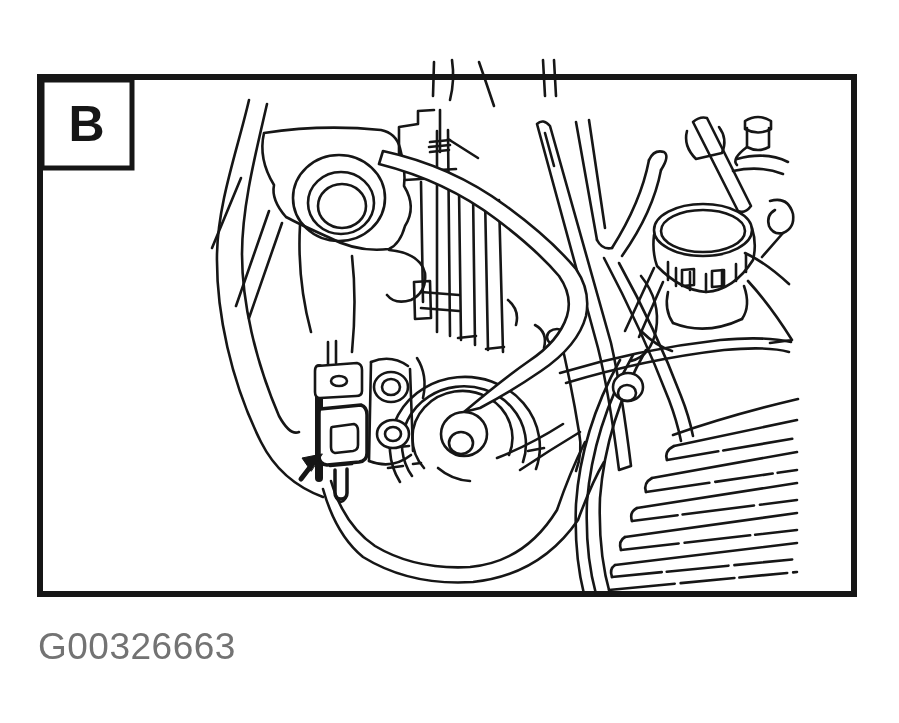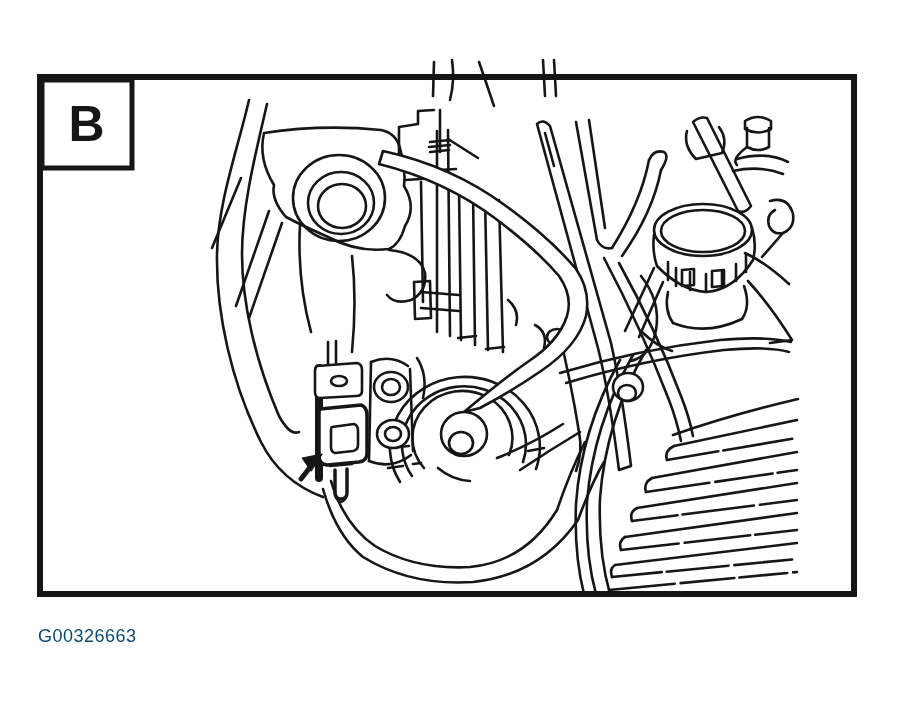--- a/index.html
+++ b/index.html
@@ -5,21 +5,21 @@
   html,body{margin:0;padding:0;background:#ffffff;}
   body{width:899px;height:723px;overflow:hidden;font-family:"Liberation Sans",sans-serif;}
   .canvas{position:relative;width:899px;height:723px;background:#ffffff;}
   svg{position:absolute;left:0;top:0;}
   .panel-label{
     position:absolute;left:42px;top:80px;width:90px;height:88px;
     line-height:88px;text-align:center;font-size:50px;font-weight:bold;
     color:#161616;letter-spacing:1px;
   }
   .figure-code{
-    position:absolute;left:38px;top:626px;font-size:18px;color:#0c4a6e;
+    position:absolute;left:38px;top:626px;font-size:37px;color:#737373;
     letter-spacing:0.5px;
   }
 </style>
 </head>
 <body>
 
 <div class="canvas">
 
   <svg width="899" height="723" viewBox="0 0 899 723">
 

